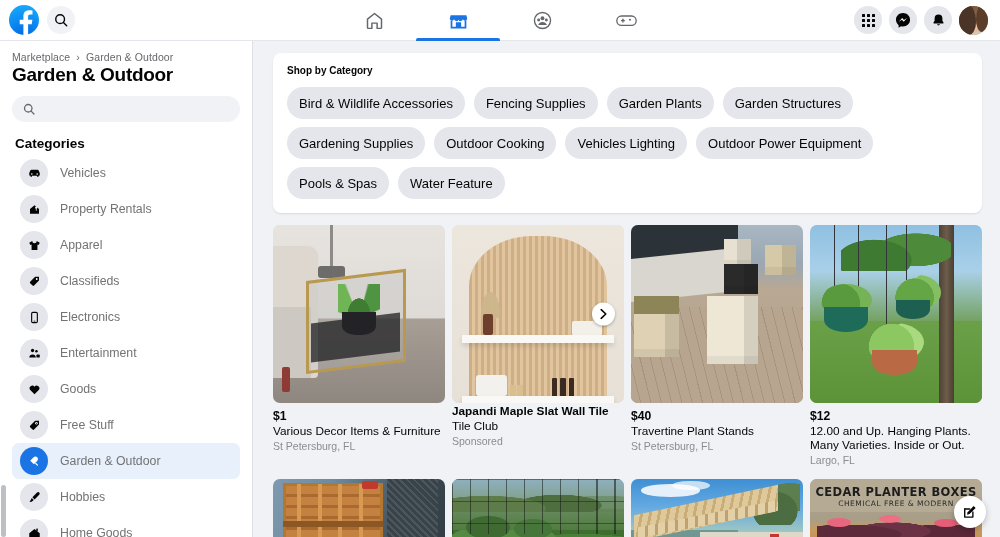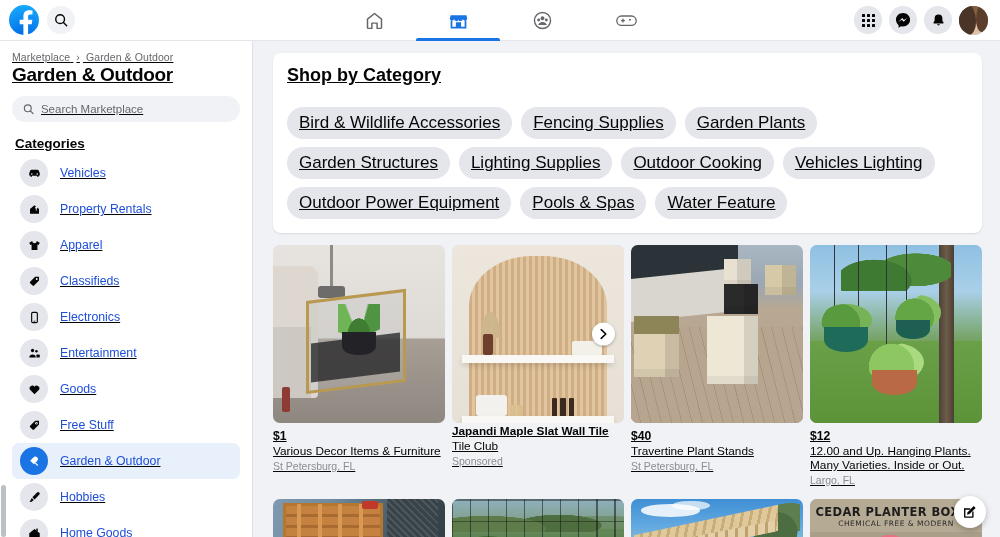--- a/index.html
+++ b/index.html
@@ -80,21 +80,21 @@
   .avatar .hair2 {
     position:absolute; right:-2%; top:-6%; width:44%; height:96%;
     background:#5b3d2b; border-radius:55% 0 30% 45%;
   }
 
   
   .dots { display:grid; grid-template-columns:repeat(3,3px); gap:2px; }
   .dots i { width:3px; height:3px; background:#050505; border-radius:0.5px; display:block; }
 
   
-  .shell { display: flex; height: 496px; text-decoration: underline; }
+  .shell { display: flex; height: 496px; }
 
   
   .sidebar {
     width: 253px; flex: none;
     background: #ffffff;
     border-right: 1px solid #dddfe2;
     padding: 0 0 0 0;
     position: relative;
     overflow: hidden;
   }
@@ -123,45 +123,45 @@
     display: flex; align-items: center; gap: 12px;
     height: 36px; padding: 0 8px; border-radius: 7px; cursor: pointer;
   }
   .cat-item.selected { background: #e7f0fb; }
   .cat-icon {
     width: 28px; height: 28px; border-radius: 50%;
     background: #e4e6eb; flex: none;
     display: flex; align-items: center; justify-content: center;
   }
   .cat-item.selected .cat-icon { background: #1b74e4; }
-  .cat-label { font-size: 12.3px; color: #1d4ed8; }
+  .cat-label { font-size: 12.3px; color: #737373; }
 
   .sb-scrollbar {
     position: absolute; left: 1px; bottom: 0; width: 5px; height: 52px;
     background: #bcc0c4; border-radius: 3px;
   }
 
   
   .main {
     flex: 1; background: #f0f2f5;
     padding: 12px 18px 0 20px;
     overflow: hidden; position: relative;
   }
   .panel {
     background: #ffffff; border-radius: 8px;
     box-shadow: 0 1px 2px rgba(0,0,0,.10);
     padding: 12px 14px 14px 14px;
   }
-  .panel-title { font-size: 18px; font-weight: bold; margin-bottom: 21px; }
+  .panel-title { font-size: 10px; font-weight: bold; margin-bottom: 11px; }
   .chips { display: flex; flex-wrap: wrap; gap: 8px 9px; }
   .chip {
     background: #e4e6eb; border-radius: 16px;
     padding: 16px 12px; height: 24px;
     display: inline-flex; align-items: center;
-    font-size: 17px; color: #050505; cursor: pointer;
+    font-size: 13px; color: #050505; cursor: pointer;
     white-space: nowrap;
   }
 
   .grid {
     display: grid; grid-template-columns: repeat(4, 1fr);
     gap: 6px 7px; margin-top: 12px;
   }
   .card { cursor: pointer; }
   .card-img {
     width: 100%; height: 178px; border-radius: 7px;
@@ -428,21 +428,20 @@
         <span>Garden &amp; Outdoor</span>
       </div>
 
       <h1 class="page-title">Garden &amp; Outdoor</h1>
 
       <div class="sb-search">
         <svg width="12" height="12" viewBox="0 0 16 16" aria-hidden="true">
           <circle cx="7" cy="7" r="5" fill="none" stroke="#65676b" stroke-width="1.7"></circle>
           <line x1="10.8" y1="10.8" x2="14.6" y2="14.6" stroke="#65676b" stroke-width="1.7" stroke-linecap="round"></line>
         </svg>
-        <input type="text" placeholder="Search Marketplace" style="">
       </div>
 
       <div class="cats-title">Categories</div>
 
       <nav class="cat-list">
 
         <div class="cat-item">
           <span class="cat-icon">
             <svg width="15" height="15" viewBox="0 0 20 20" aria-hidden="true">
               <path d="M3 12V9.2l1.6-3.4A1.5 1.5 0 0 1 6 5h8a1.5 1.5 0 0 1 1.4.8L17 9.2V12a1 1 0 0 1-1 1h-.6v1.2h-2V13H6.6v1.2h-2V13H4a1 1 0 0 1-1-1z" fill="#050505"></path>
@@ -562,21 +561,21 @@
 
   <main class="main">
 
     <section class="panel">
       <div class="panel-title">Shop by Category</div>
       <div class="chips">
         <span class="chip">Bird &amp; Wildlife Accessories</span>
         <span class="chip">Fencing Supplies</span>
         <span class="chip">Garden Plants</span>
         <span class="chip">Garden Structures</span>
-        <span class="chip">Lighting Supplies</span>
+        <span class="chip">Gardening Supplies</span>
         <span class="chip">Outdoor Cooking</span>
         <span class="chip">Vehicles Lighting</span>
         <span class="chip">Outdoor Power Equipment</span>
         <span class="chip">Pools &amp; Spas</span>
         <span class="chip">Water Feature</span>
       </div>
     </section>
 
     <section class="grid">
 

